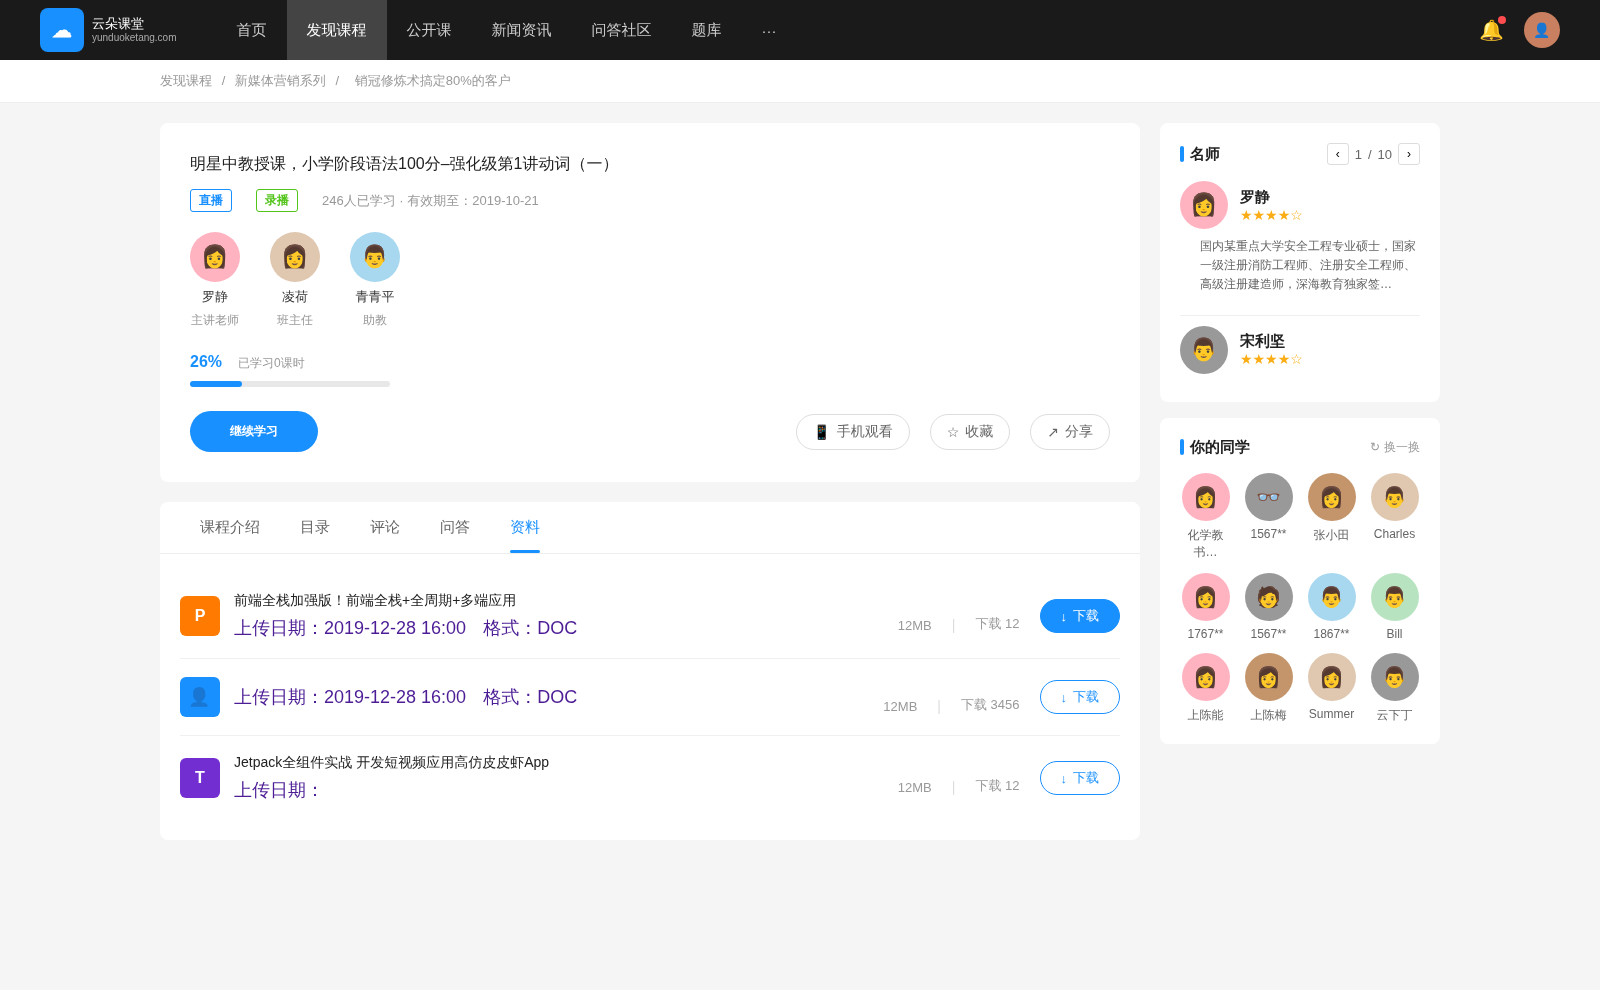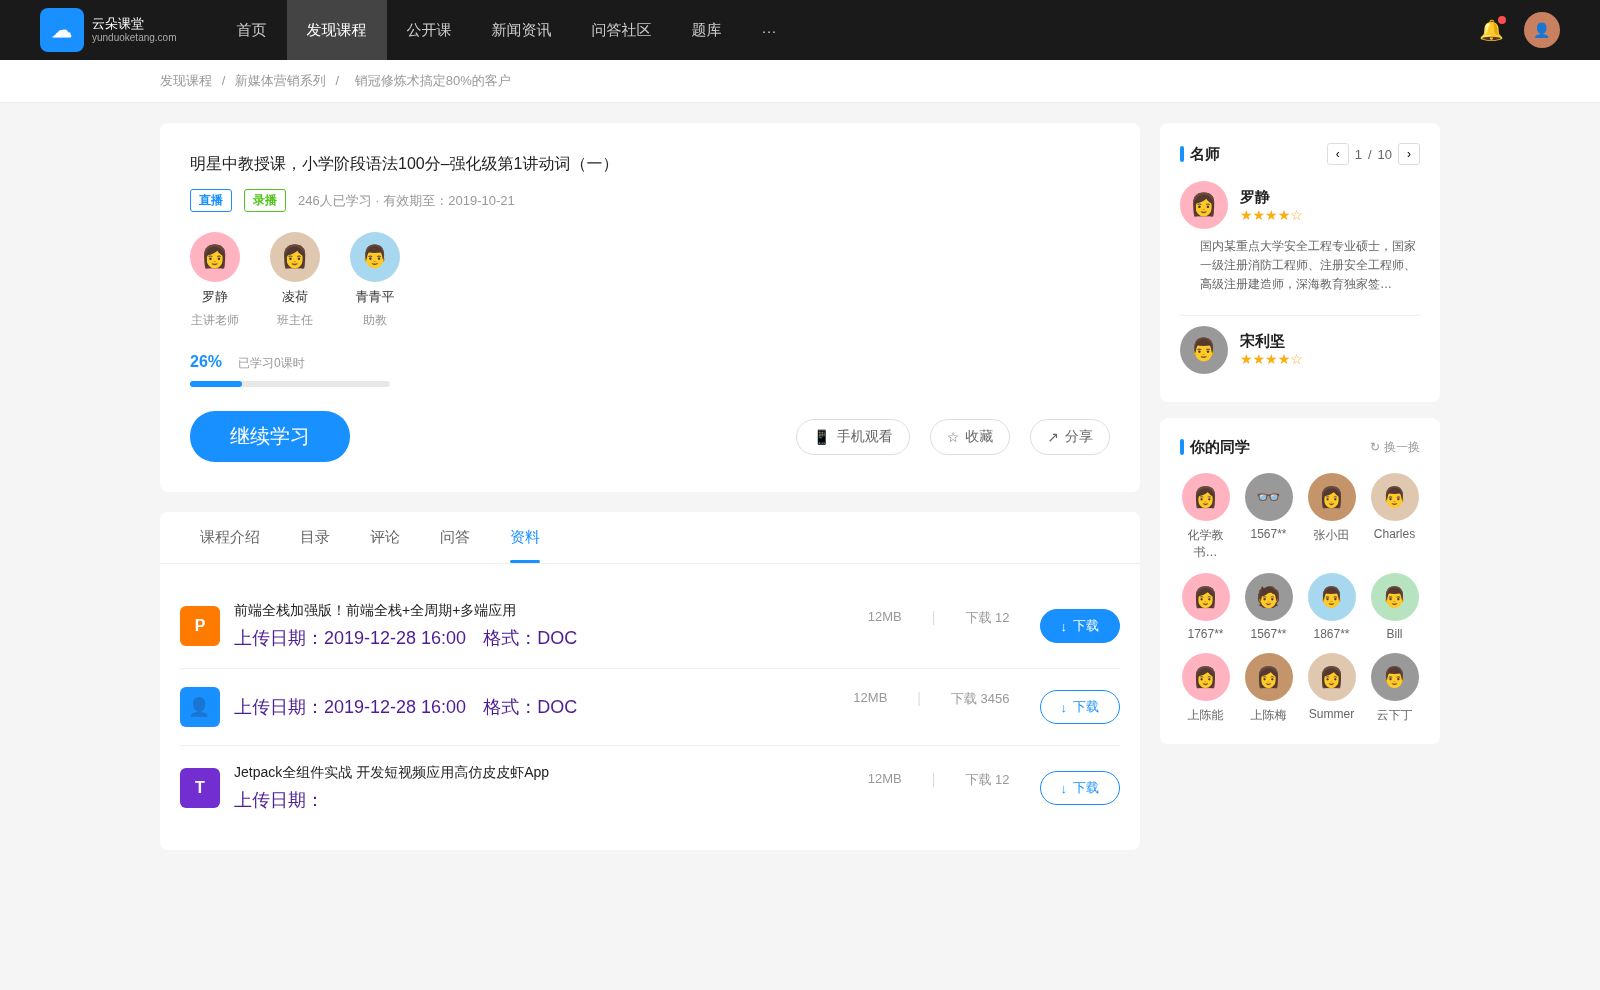--- a/index.html
+++ b/index.html
@@ -25,36 +25,36 @@
     .breadcrumb span { margin: 0 6px; }
 
     
     .main-layout { display: flex; gap: 20px; padding: 20px 160px; }
     .main-content { flex: 1; min-width: 0; }
     .sidebar { width: 280px; flex-shrink: 0; }
 
     
     .course-header-card { background: white; border-radius: 8px; padding: 30px; margin-bottom: 20px; }
     .course-title { font-size: 16px; font-weight: normal; color: #222; margin-bottom: 14px; line-height: 1.4; }
-    .course-meta { display: flex; align-items: center; gap: 12px; margin-bottom: 20px; color: #999; font-size: 13px; }
+    .course-meta { display: flex; align-items: center; gap: 24px; margin-bottom: 20px; color: #999; font-size: 13px; }
     .tag { padding: 2px 8px; border-radius: 3px; font-size: 12px; font-weight: bold; }
     .tag-live { border: 1px solid #1890ff; color: #1890ff; }
     .tag-record { border: 1px solid #52c41a; color: #52c41a; }
     .teachers { display: flex; gap: 30px; margin-bottom: 24px; }
     .teacher-item { display: flex; flex-direction: column; align-items: center; gap: 6px; }
     .teacher-avatar { width: 50px; height: 50px; border-radius: 50%; background: #ddd; overflow: hidden; display: flex; align-items: center; justify-content: center; font-size: 18px; color: #888; }
     .teacher-name { font-size: 13px; color: #333; font-weight: 500; }
     .teacher-role { font-size: 12px; color: #999; }
     .progress-section { margin-bottom: 24px; margin-top: 16px; }
     .progress-label { color: #1890ff; font-size: 16px; font-weight: bold; margin-bottom: 4px; }
     .progress-sub { color: #999; font-size: 12px; margin-left: 8px; }
     .progress-bar-wrap { width: 200px; height: 6px; background: #e8e8e8; border-radius: 3px; margin-top: 6px; }
     .progress-bar-fill { height: 100%; background: #1890ff; border-radius: 3px; }
     .course-actions { display: flex; align-items: center; gap: 0; }
-    .btn-continue { background: #1890ff; color: white; border: none; padding: 12px 40px; border-radius: 25px; font-size: 20px; cursor: pointer; font-weight: 400; margin-right: auto; }
+    .btn-continue { background: #1890ff; color: white; border: none; padding: 12px 40px; border-radius: 25px; font-size: 12px; cursor: pointer; font-weight: 700; margin-right: auto; }
     .action-btns { display: flex; gap: 20px; }
     .action-btn { display: flex; align-items: center; gap: 6px; color: #666; cursor: pointer; font-size: 14px; border: 1px solid #ddd; padding: 8px 16px; border-radius: 20px; }
 
     
     .tabs-section { background: white; border-radius: 8px; }
     .tabs-header { display: flex; border-bottom: 1px solid #eee; padding: 0 20px; }
     .tab-item { padding: 16px 20px; cursor: pointer; color: #666; font-size: 15px; position: relative; }
     .tab-item.active { color: #1890ff; }
     .tab-item.active::after { content: ''; position: absolute; bottom: 0; left: 50%; transform: translateX(-50%); width: 30px; height: 3px; background: #1890ff; border-radius: 2px; }
     .tab-content { padding: 20px; }
@@ -67,21 +67,21 @@
     .resource-icon.blue { background: #1890ff; }
     .resource-icon.purple { background: #722ed1; }
     .resource-info { flex: 1; min-width: 0; }
     .resource-title { font-size: 14px; color: #222; font-weight: 500; margin-bottom: 6px; }
     .resource-meta { font-size: 18px; color: #4c1d95; }
     .resource-size { color: #999; font-size: 13px; margin-right: 20px; white-space: nowrap; }
     .resource-sep { color: #ddd; margin-right: 20px; }
     .resource-dl-count { color: #999; font-size: 13px; margin-right: 20px; white-space: nowrap; }
     .btn-download { border: 1px solid #1890ff; color: #1890ff; background: white; padding: 7px 20px; border-radius: 20px; cursor: pointer; font-size: 13px; display: flex; align-items: center; gap: 6px; }
     .btn-download.filled { background: #1890ff; color: white; }
-    .resource-right { display: flex; align-items: flex-start; gap: 10px; }
+    .resource-right { display: flex; align-items: flex-end; }
 
     
     .sidebar-card { background: white; border-radius: 8px; padding: 20px; margin-bottom: 16px; }
     .teacher-card-item { margin-bottom: 20px; }
     .teacher-card-item:last-child { margin-bottom: 0; }
     .teacher-card-header { display: flex; align-items: center; gap: 12px; margin-bottom: 8px; }
     .teacher-card-avatar { width: 48px; height: 48px; border-radius: 50%; background: #ddd; overflow: hidden; flex-shrink: 0; }
     .teacher-card-info { flex: 1; }
     .teacher-card-name { font-size: 15px; font-weight: bold; color: #222; }
     .stars { color: #faad14; font-size: 14px; }

